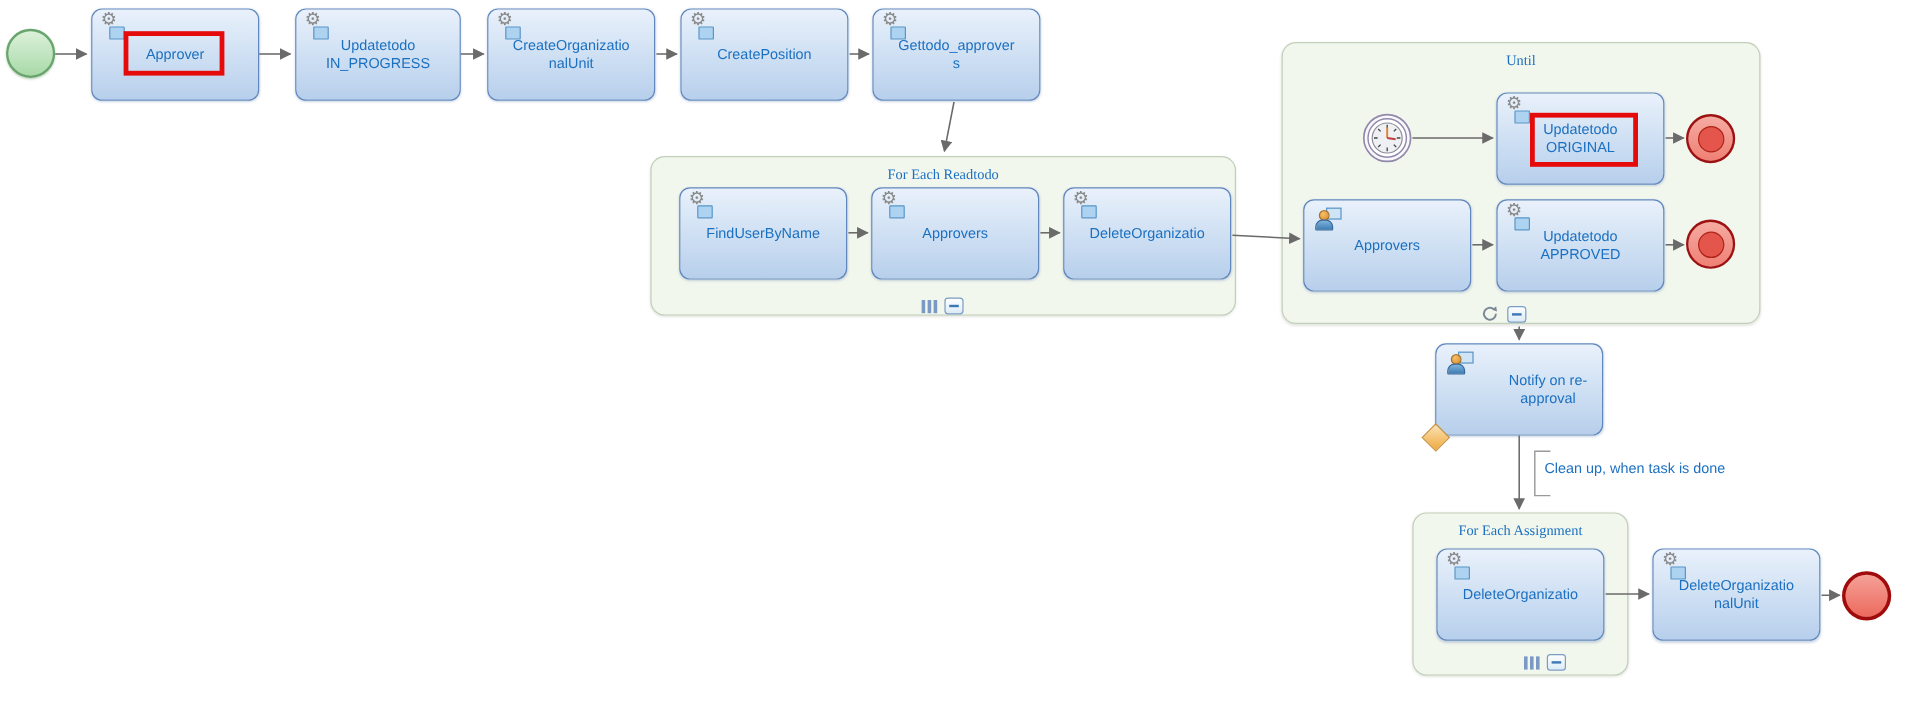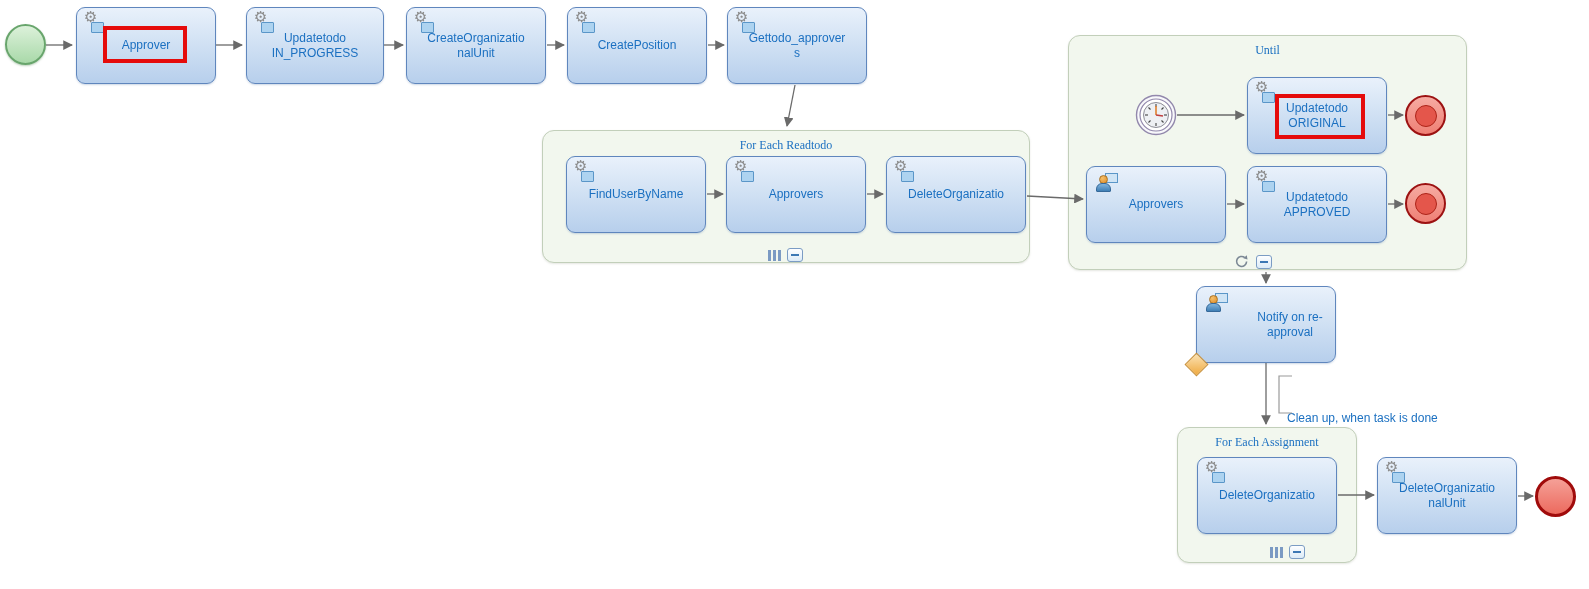--- a/index.html
+++ b/index.html
@@ -60,21 +60,21 @@
         border-radius:3px;background:linear-gradient(#fdfeff,#dcebf7);
         display:flex;align-items:center;justify-content:center;cursor:pointer;}
   .collapse-btn i{display:block;width:8px;height:2px;background:#3c78b4;}
 
   
   .diamond{position:absolute;width:17px;height:17px;box-sizing:border-box;
         transform:rotate(45deg);border:1px solid #c8913c;
         background:linear-gradient(135deg,#fbe3b5,#efa93f);z-index:5;}
 
   
-  .annotation-text{position:absolute;color:#1b70c1;font-size:12px;white-space:nowrap;margin-top:28px;}
+  .annotation-text{position:absolute;color:#1b70c1;font-size:12px;white-space:nowrap;}
 
   svg.wires{position:absolute;left:0;top:0;z-index:3;}
   .abs{position:absolute;}
 </style>
 </head>
 <body>
 
 <div id="canvas">
 
   <svg class="wires" width="1589" height="589">

